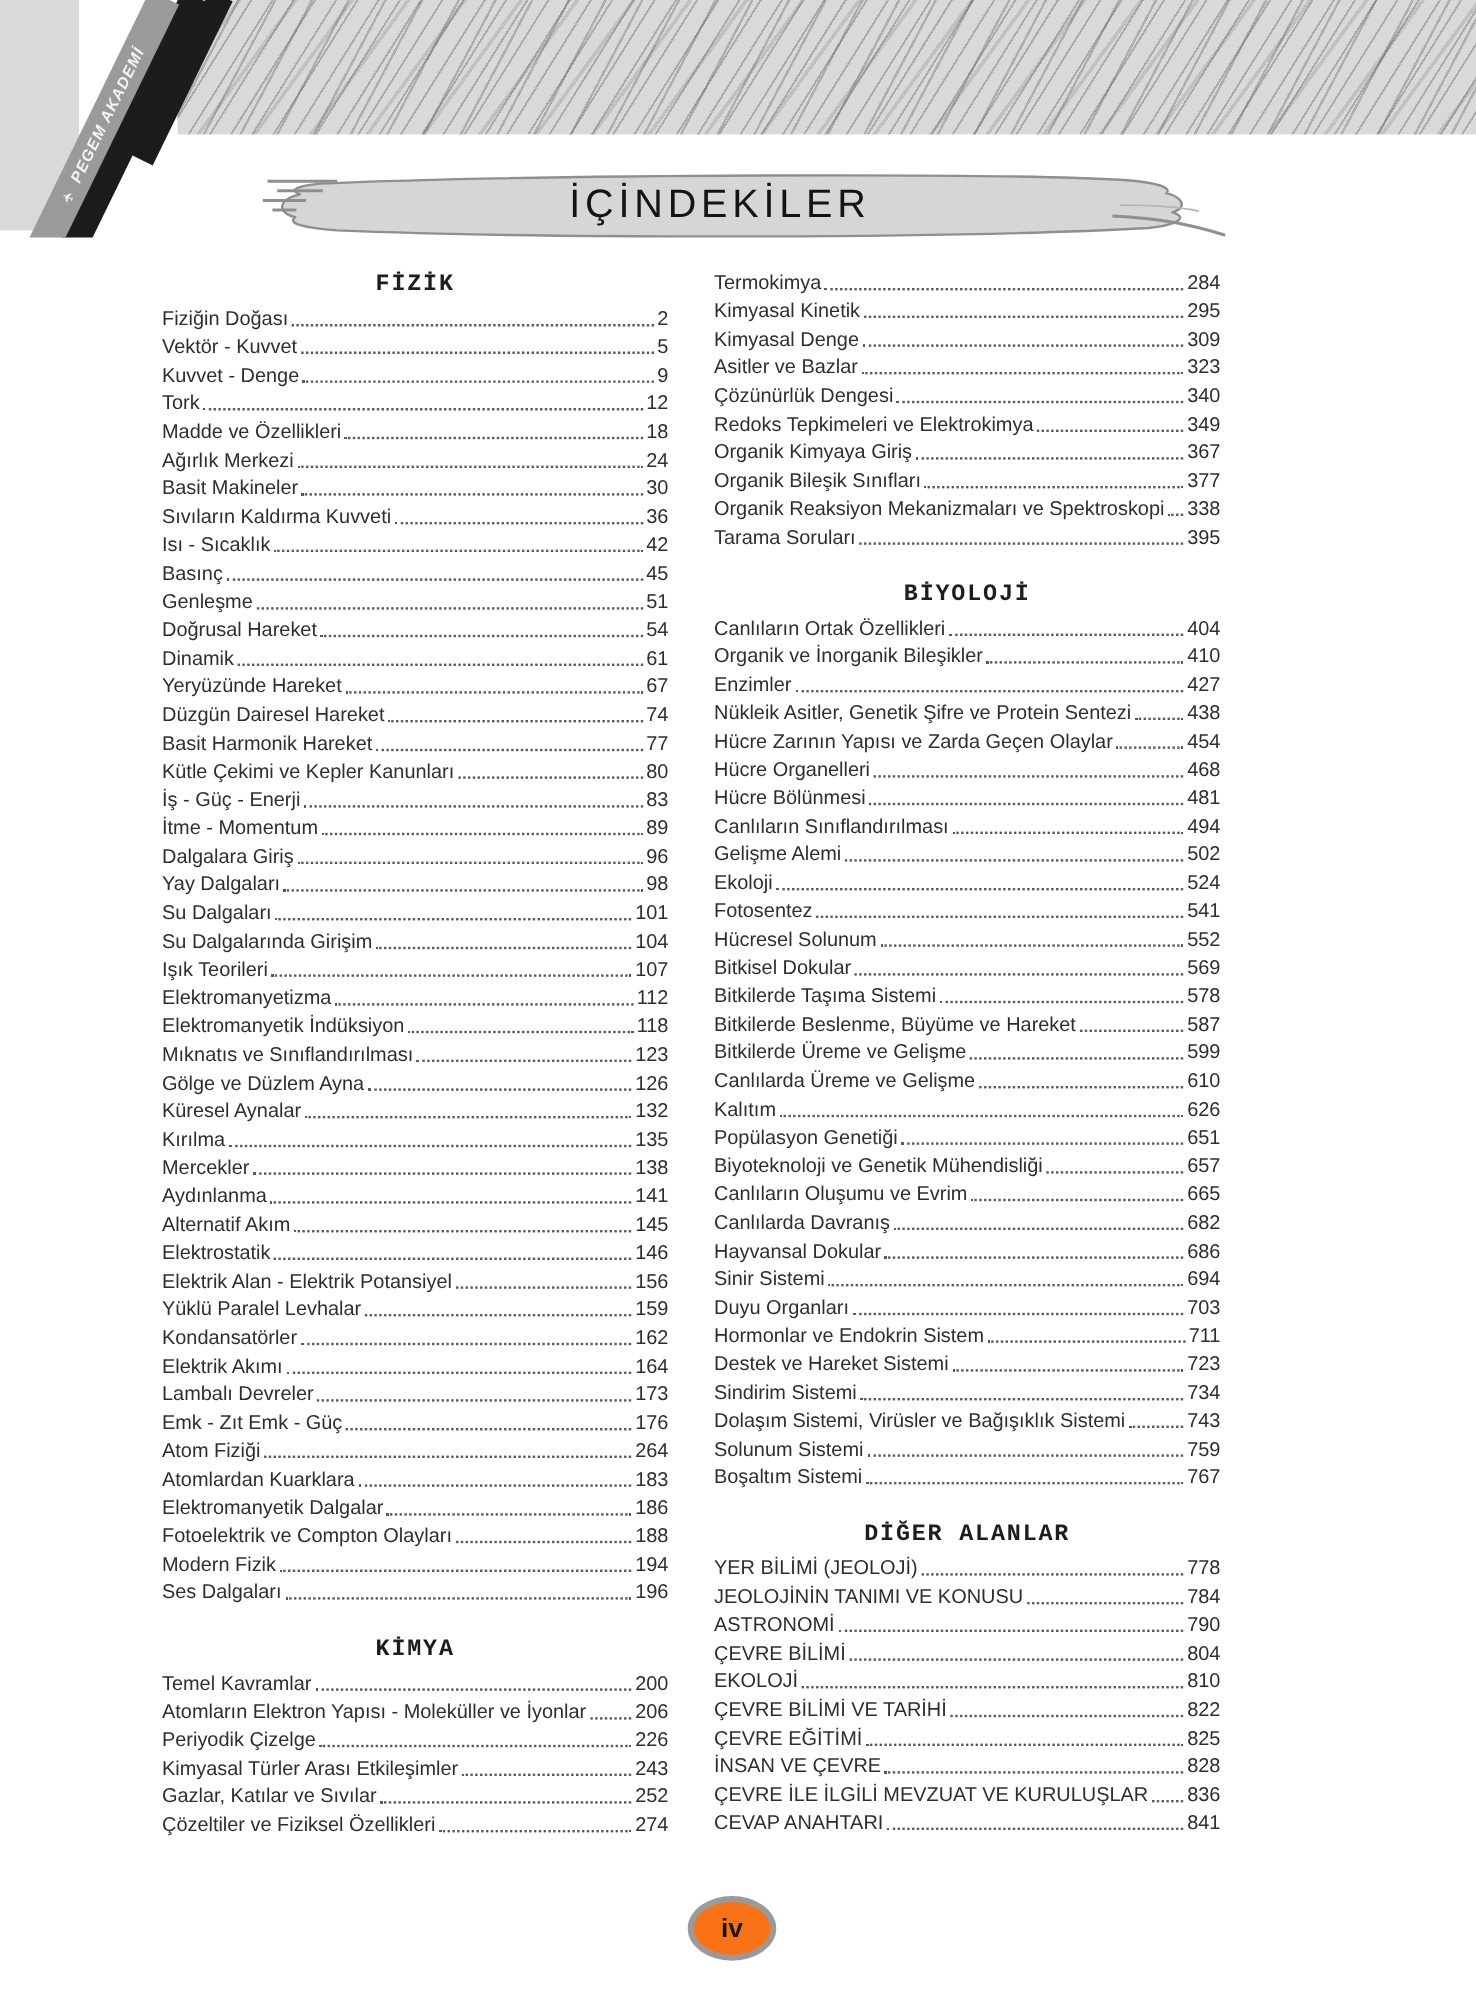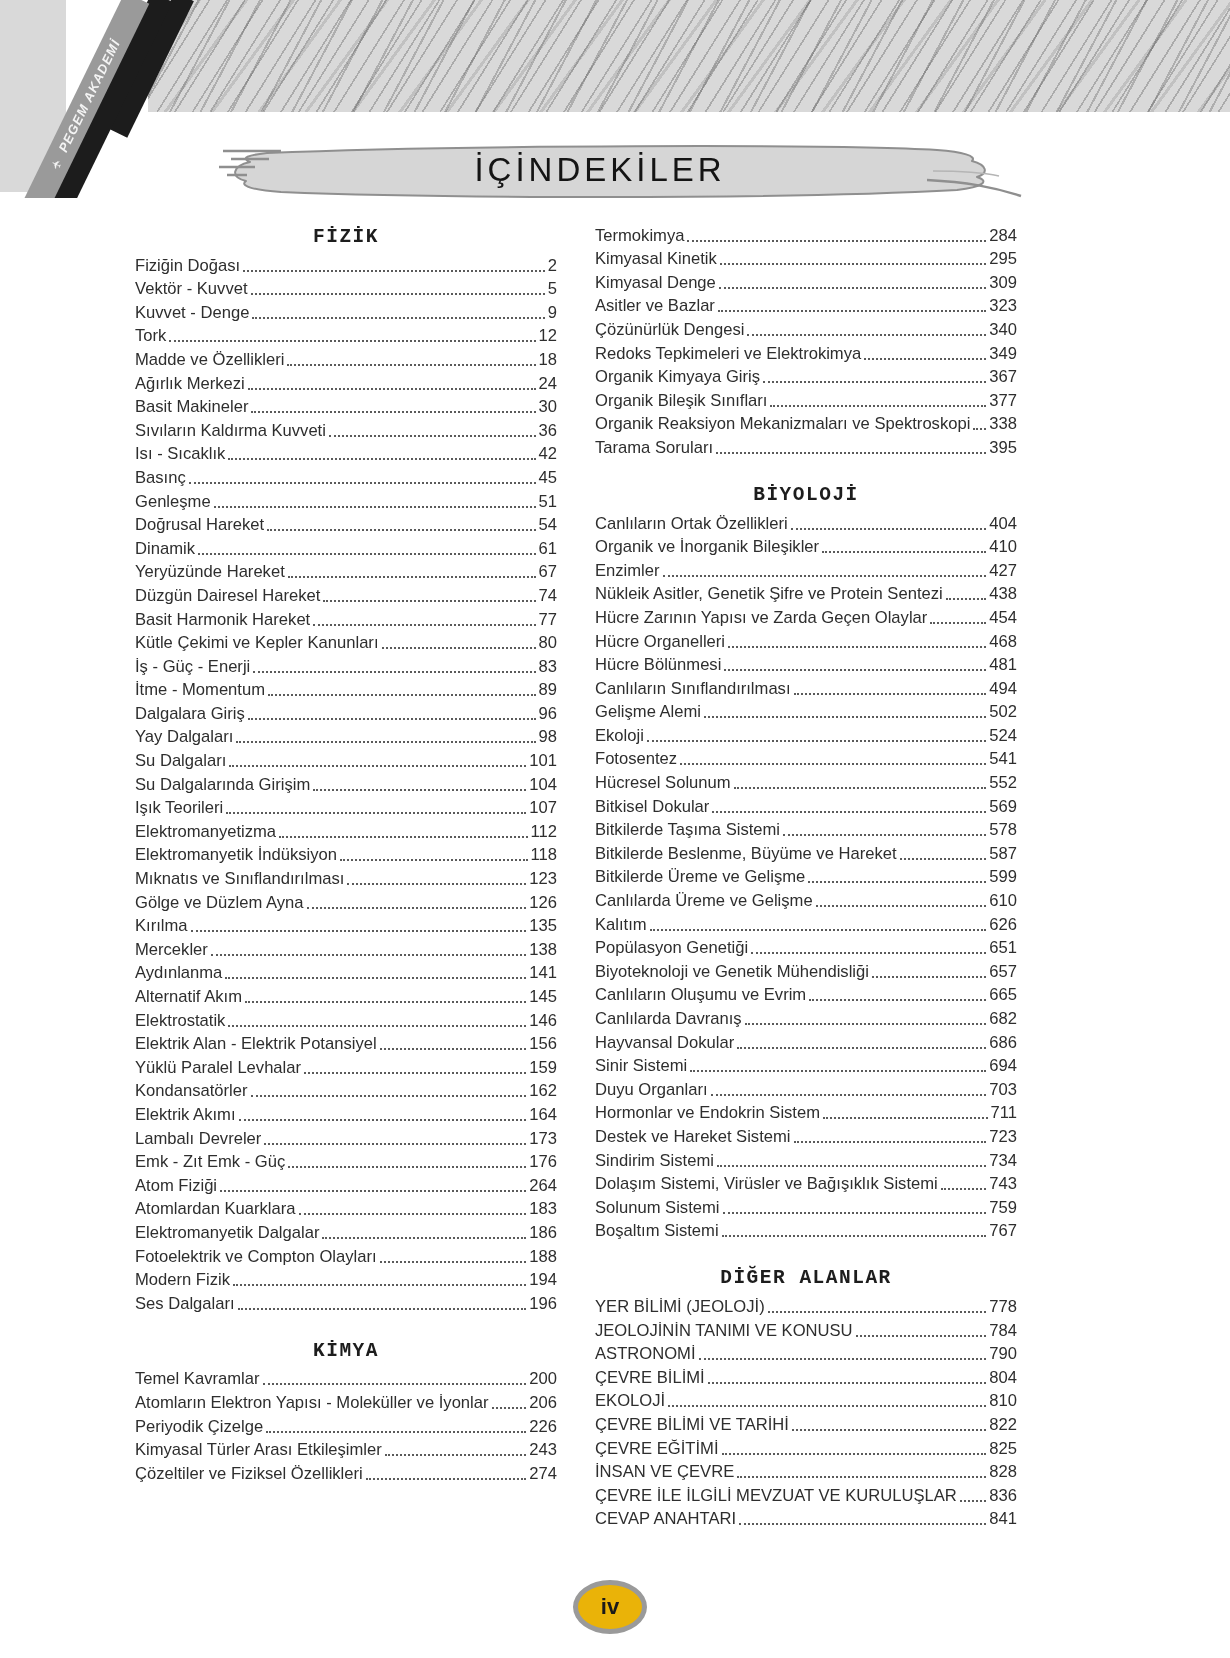--- a/index.html
+++ b/index.html
@@ -37,21 +37,21 @@
   .col.right{left:460px;}
   .toc-section + .toc-section{margin-top:22px;}
   .sec-header{text-align:center;font-weight:bold;font-size:19.5px;letter-spacing:1.5px;
       color:#1d1d1d;height:30px;line-height:30px;font-family:Liberation Mono, monospace;}
   .row{display:flex;align-items:flex-end;height:23.6px;font-size:16.6px;color:#2e2e2e;}
   .lbl{white-space:nowrap;}
   .leader{flex:1;border-bottom:2px dotted #5a5a5a;margin:0 3px 4px 3px;min-width:8px;}
   .pg{white-space:nowrap;color:#2e2e2e;}
 
   
-  .folio{position:absolute;left:573px;top:1580px;width:64px;height:44px;background:#eab308;
+  .folio{position:absolute;left:573px;top:1580px;width:64px;height:44px;background:#f97316;
       border:5px solid #9a9a9a;border-radius:50%;display:flex;align-items:center;justify-content:center;
       font-size:22px;font-weight:bold;color:#1a1a1a;}
 </style>
 </head>
 <body>
 
 <div class="page">
 
   <div class="hatch-band"></div>
   <div class="corner-block"></div>
@@ -211,20 +211,25 @@
             <span class="lbl">Mıknatıs ve Sınıflandırılması</span>
             <span class="leader"></span>
             <span class="pg">123</span>
           </div>
           <div class="row">
             <span class="lbl">Gölge ve Düzlem Ayna</span>
             <span class="leader"></span>
             <span class="pg">126</span>
           </div>
           <div class="row">
+            <span class="lbl">Küresel Aynalar</span>
+            <span class="leader"></span>
+            <span class="pg">132</span>
+          </div>
+          <div class="row">
             <span class="lbl">Kırılma</span>
             <span class="leader"></span>
             <span class="pg">135</span>
           </div>
           <div class="row">
             <span class="lbl">Mercekler</span>
             <span class="leader"></span>
             <span class="pg">138</span>
           </div>
           <div class="row">
@@ -317,20 +322,25 @@
           </div>
           <div class="row">
             <span class="lbl">Periyodik Çizelge</span>
             <span class="leader"></span>
             <span class="pg">226</span>
           </div>
           <div class="row">
             <span class="lbl">Kimyasal Türler Arası Etkileşimler</span>
             <span class="leader"></span>
             <span class="pg">243</span>
+          </div>
+          <div class="row">
+            <span class="lbl">Gazlar, Katılar ve Sıvılar</span>
+            <span class="leader"></span>
+            <span class="pg">252</span>
           </div>
           <div class="row">
             <span class="lbl">Çözeltiler ve Fiziksel Özellikleri</span>
             <span class="leader"></span>
             <span class="pg">274</span>
           </div>
         </div>
       </div>
     <div class="col right">
         <div class="toc-section">

